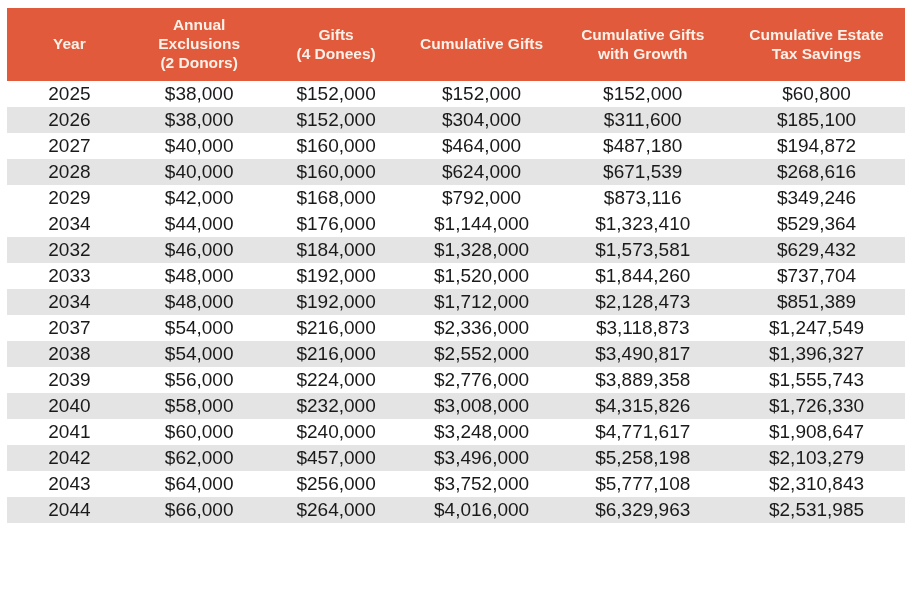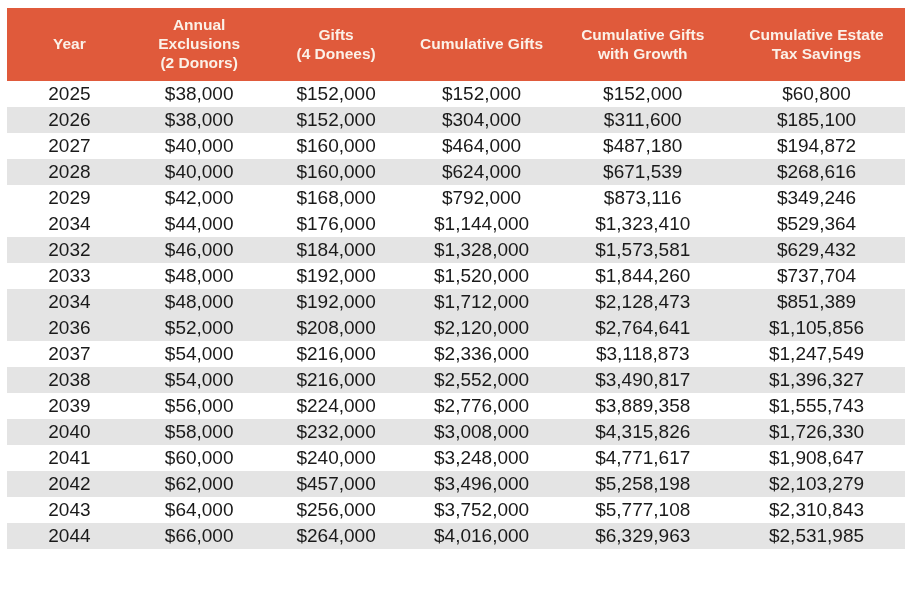--- a/index.html
+++ b/index.html
@@ -141,28 +141,20 @@
           <td>$737,704</td>
         </tr>
         <tr class="alt">
           <td>2034</td>
           <td>$48,000</td>
           <td>$192,000</td>
           <td>$1,712,000</td>
           <td>$2,128,473</td>
           <td>$851,389</td>
         </tr>
-        <tr class="alt">
-          <td>2036</td>
-          <td>$52,000</td>
-          <td>$208,000</td>
-          <td>$2,120,000</td>
-          <td>$2,764,641</td>
-          <td>$1,105,856</td>
-        </tr>
         <tr>
           <td>2037</td>
           <td>$54,000</td>
           <td>$216,000</td>
           <td>$2,336,000</td>
           <td>$3,118,873</td>
           <td>$1,247,549</td>
         </tr>
         <tr class="alt">
           <td>2038</td>

